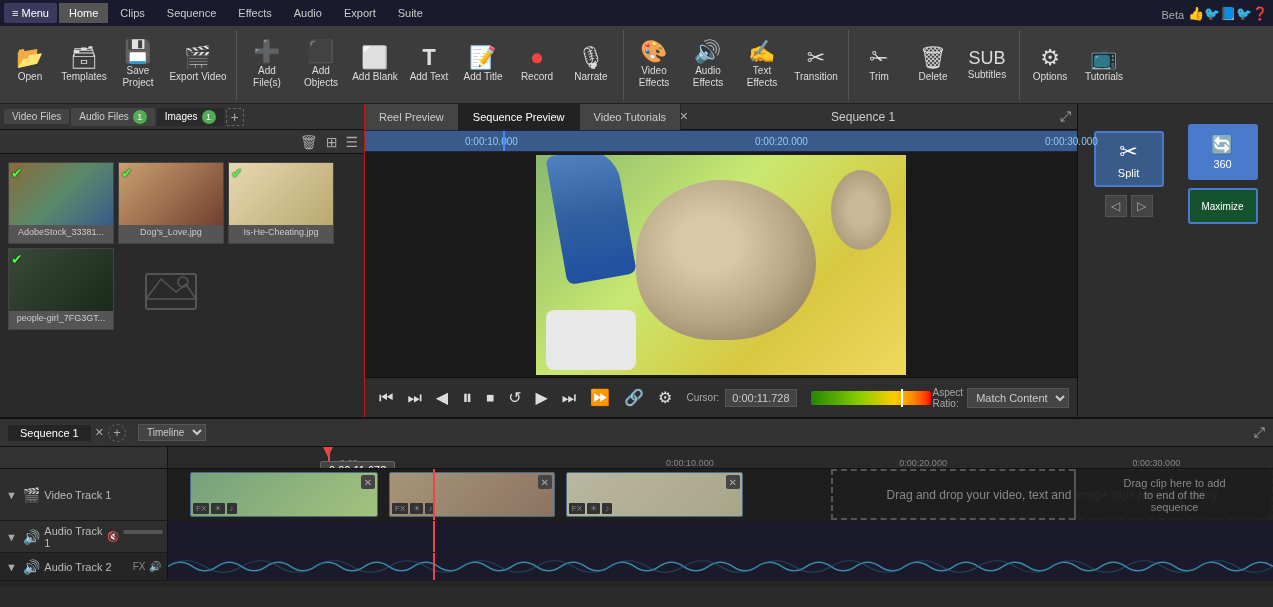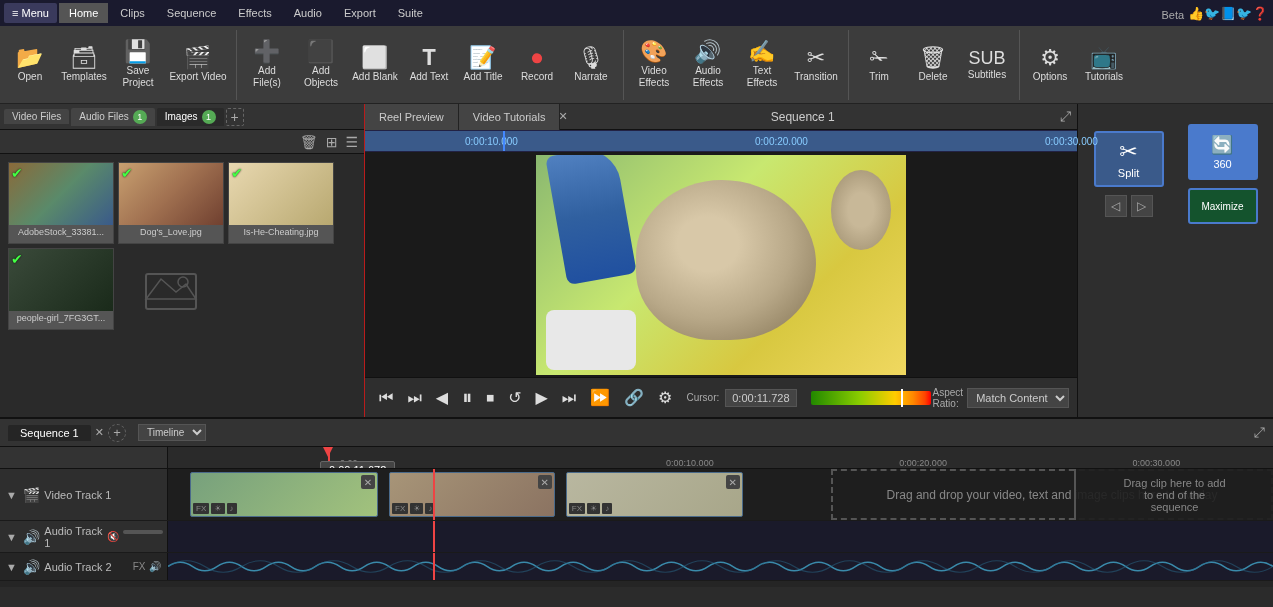--- a/index.html
+++ b/index.html
@@ -331,20 +331,21 @@
             <polygon points="5,35 20,15 35,28 45,20 55,35" fill="none" stroke="#555" stroke-width="1.5"></polygon>
             <circle cx="42" cy="18" r="5" fill="none" stroke="#555" stroke-width="1.5"></circle>
           </svg>
       </div>
     </div>
   </div>
 
   <div id="center-area">
     <div id="preview-tabs">
       <button class="preview-tab">Reel Preview</button>
+      <button class="preview-tab active">Sequence Preview</button>
       <button class="preview-tab">Video Tutorials</button>
       <button class="preview-tab-close">✕</button>
       <span id="sequence-title">Sequence 1</span>
       <button id="maximize-btn">⤢</button>
     </div>
 
     <div id="timeline-ruler">
       <span class="ruler-mark" style="left:100px;">0:00:10.000</span>
       <span class="ruler-mark" style="left:390px;">0:00:20.000</span>
       <span class="ruler-mark" style="left:680px;">0:00:30.000</span>

